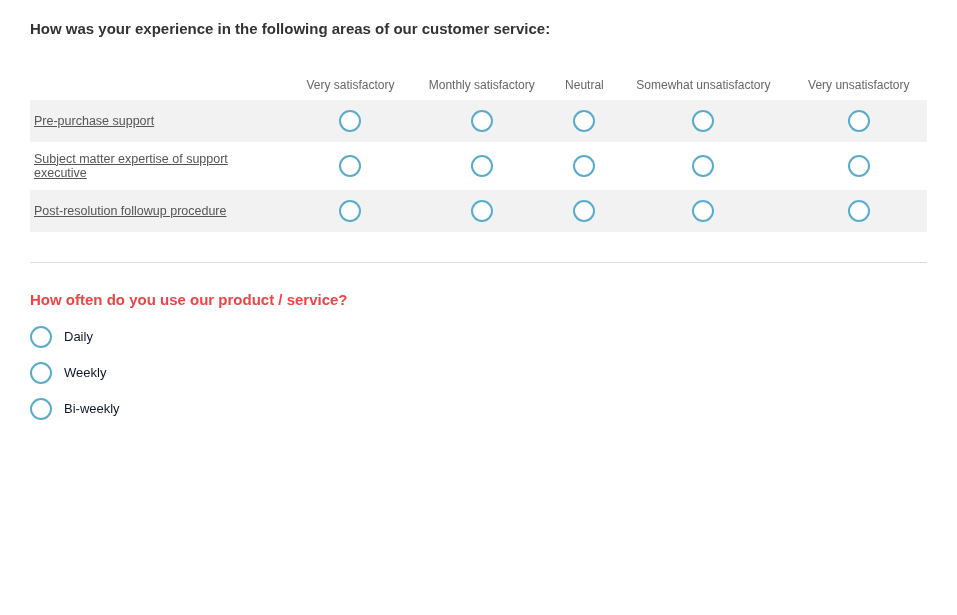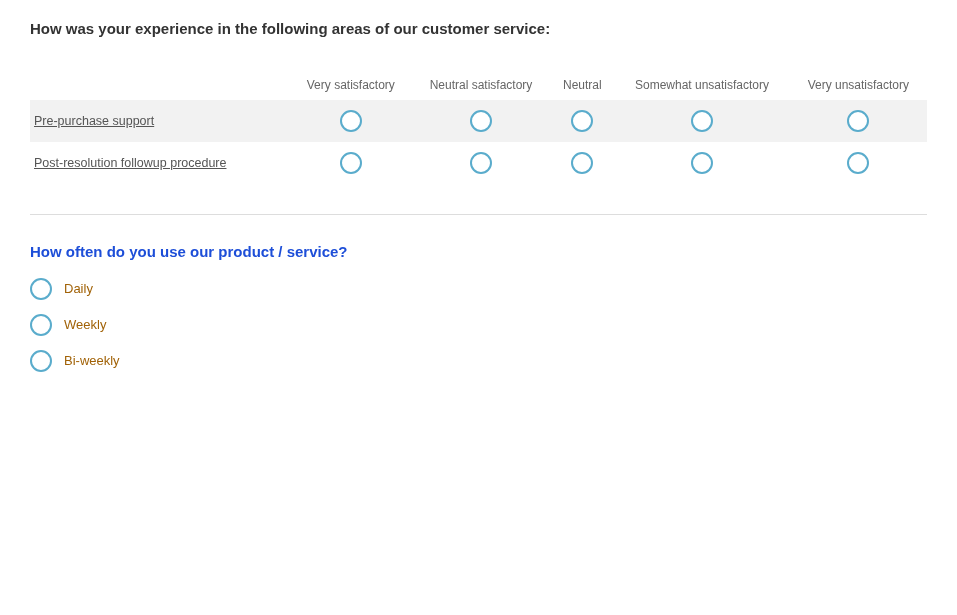--- a/index.html
+++ b/index.html
@@ -75,62 +75,70 @@
 
     .divider {
       border: none;
       border-top: 1px solid #ddd;
       margin: 20px 0 28px 0;
     }
 
     .section-title-2 {
       font-size: 15px;
       font-weight: 600;
-      color: #1d4ed8;
+      color: #ef4444;
       margin-bottom: 18px;
     }
 
     .radio-list {
       list-style: none;
       display: flex;
       flex-direction: column;
       gap: 14px;
     }
 
     .radio-list-item {
       display: flex;
       align-items: center;
       gap: 12px;
       font-size: 13px;
-      color: #a16207;
+      color: #0f172a;
     }
 
     .radio-list-item .radio-circle {
       flex-shrink: 0;
     }
   </style>
 </head>
 <body>
 
 <p class="section-title">How was your experience in the following areas of our customer service:</p>
 
 <table class="matrix-table">
   <thead>
     <tr>
       <th></th>
       <th>Very satisfactory</th>
-      <th>Neutral satisfactory</th>
+      <th>Monthly satisfactory</th>
       <th>Neutral</th>
       <th>Somewhat unsatisfactory</th>
       <th>Very unsatisfactory</th>
     </tr>
   </thead>
   <tbody id="matrix-body">
   <tr>
         <td>Pre-purchase support</td>
+        <td><span class="radio-circle"></span></td>
+        <td><span class="radio-circle"></span></td>
+        <td><span class="radio-circle"></span></td>
+        <td><span class="radio-circle"></span></td>
+        <td><span class="radio-circle"></span></td>
+      </tr>
+      <tr>
+        <td>Subject matter expertise of support executive</td>
         <td><span class="radio-circle"></span></td>
         <td><span class="radio-circle"></span></td>
         <td><span class="radio-circle"></span></td>
         <td><span class="radio-circle"></span></td>
         <td><span class="radio-circle"></span></td>
       </tr>
       <tr>
         <td>Post-resolution followup procedure</td>
         <td><span class="radio-circle"></span></td>
         <td><span class="radio-circle"></span></td>

